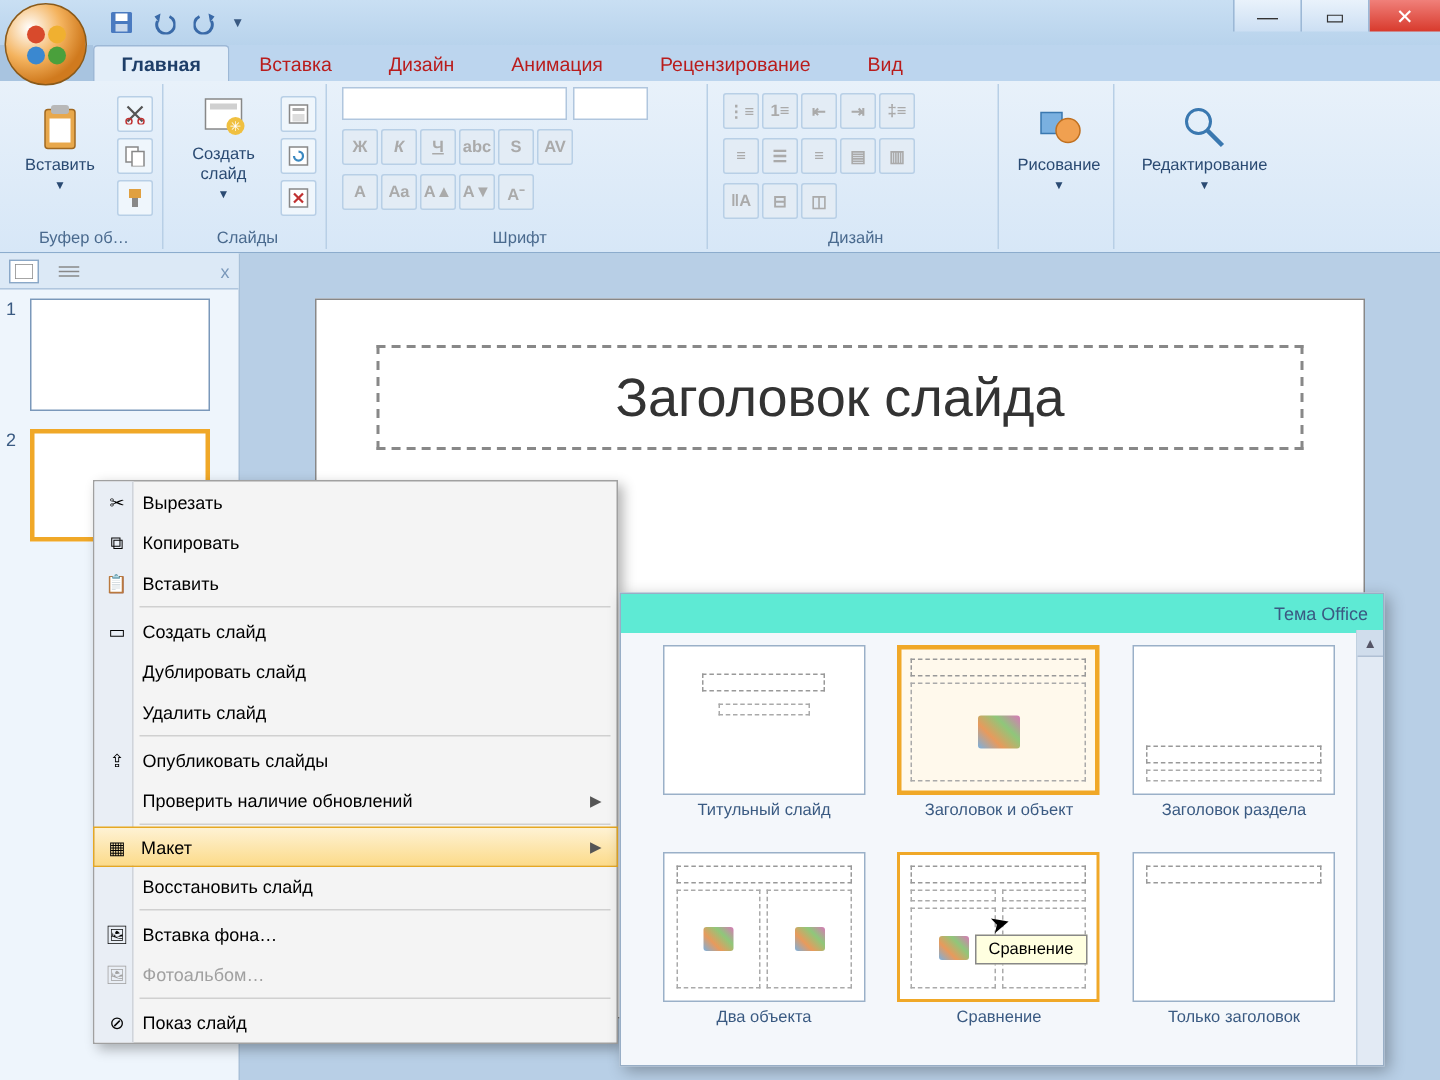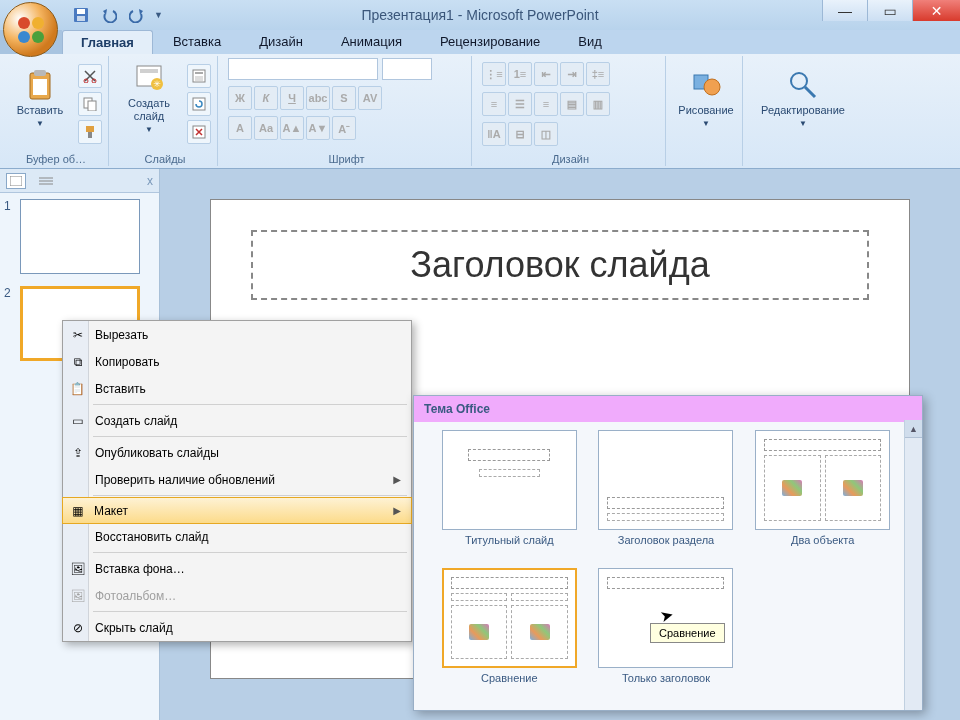--- a/index.html
+++ b/index.html
@@ -10,22 +10,22 @@
   .office-btn { width:55px; height:55px; position:absolute; left:3px; top:2px; border-radius:50%; background:radial-gradient(circle at 30% 30%, #fff,#f4b35e 40%,#d07a1e 70%); border:1px solid #8a5a1a; z-index:10; display:flex; align-items:center; justify-content:center; }
   .office-btn svg { width:32px; height:32px; }
   .qat { margin-left:70px; display:flex; gap:6px; align-items:center; }
   .qat-btn { width:22px; height:22px; display:flex; align-items:center; justify-content:center; border-radius:3px; }
   .title-text { position:absolute; left:50%; transform:translateX(-50%); font-size:14px; color:#3a567a; }
   .win-controls { position:absolute; right:0; top:0; display:flex; }
   .win-btn { width:45px; height:21px; display:flex; align-items:center; justify-content:center; font-size:14px; color:#333; background:linear-gradient(#e9f2fb,#ccdff3); border-left:1px solid #9cb8d6; }
   .win-btn.close { background:linear-gradient(#f0807a,#d83a2c); color:#fff; width:48px; }
 
   
-  .tabs { margin-left:62px; height:24px; display:flex; align-items:flex-start; gap:2px; background:#bcd5ee; }
-  .tab { padding:4px 18px; font-size:13px; color:#0f172a; cursor:pointer; }
+  .tabs { margin-left:62px; height:24px; display:flex; align-items:flex-end; gap:2px; background:#bcd5ee; }
+  .tab { padding:4px 18px; font-size:13px; color:#b91c1c; cursor:pointer; }
   .tab.active { background:#e3eef9; border-radius:3px 3px 0 0; border:1px solid #9db8d6; border-bottom:none; font-weight:bold; color:#1e3e68; }
 
   
   .ribbon { height:115px; background:linear-gradient(#e8f1fa,#d7e7f7); border-bottom:1px solid #8caccd; display:flex; padding:2px 4px; gap:4px; }
   .group { border-right:1px solid #b8cfe6; padding:2px 6px 14px; position:relative; display:flex; flex-direction:column; }
   .group-label { position:absolute; bottom:1px; left:0; right:0; text-align:center; font-size:11px; color:#4a6a8e; }
   .big-btn { display:flex; flex-direction:column; align-items:center; justify-content:center; width:60px; height:80px; border:1px solid transparent; border-radius:3px; font-size:11px; color:#2a4a72; gap:3px; }
   .big-btn .ico-lg { width:32px; height:32px; }
   .small-row { display:flex; gap:2px; }
   .small-btn { width:24px; height:24px; border:1px solid #b8cfe6; background:#eff6fc; border-radius:2px; display:flex; align-items:center; justify-content:center; font-size:11px; font-weight:bold; color:#555; }
@@ -54,21 +54,21 @@
   .cm-item { height:27px; display:flex; align-items:center; padding:0 10px 0 32px; font-size:12px; position:relative; cursor:pointer; }
   .cm-item.highlighted { background:linear-gradient(#fef2d4,#fcdb8a); border:1px solid #e6a822; margin:-1px; padding-left:31px; }
   .cm-item.disabled { color:#a0a0a0; }
   .cm-icon { position:absolute; left:6px; width:18px; height:18px; display:flex; align-items:center; justify-content:center; }
   .cm-sep { height:1px; background:#d0d0d0; margin:2px 4px 2px 30px; }
   .cm-arrow { margin-left:auto; color:#555; font-size:10px; }
   .cm-stripe { position:absolute; left:0; top:0; bottom:0; width:26px; background:#e9eef5; border-right:1px solid #d0d4da; }
 
   
   .layout-gallery { position:absolute; left:413px; top:395px; width:510px; background:#f4f7fb; border:1px solid #98aec6; box-shadow:3px 3px 10px rgba(0,0,0,.3); z-index:60; padding-bottom:4px; }
-  .gal-header { font-size:12px; font-weight:bold; color:#3a5a82; padding:6px 10px; background:#f0abfc; }
+  .gal-header { font-size:12px; font-weight:normal; color:#3a5a82; padding:6px 10px; background:#5eead4;text-align:right; }
   .gal-grid { display:grid; grid-template-columns:repeat(3,1fr); gap:8px 14px; padding:8px 24px; }
   .gal-item { display:flex; flex-direction:column; align-items:center; gap:4px; }
   .gal-thumb { width:135px; height:100px; background:#fff; border:1px solid #9ab0c8; padding:8px; display:flex; flex-direction:column; gap:4px; }
   .gal-item.selected .gal-thumb { border:3px solid #f0a828; background:#fff9ec; padding:6px; }
   .gal-item.hover .gal-thumb { border:2px solid #f0a828; padding:7px; }
   .gal-label { font-size:11px; color:#3a5a82; text-align:center; min-height:26px; }
   .ph-title { height:12px; border:1px dashed #999; }
   .ph-title.ctr { width:70%; margin:10px auto 4px; }
   .ph-sub.ctr { width:52%; margin:0 auto; height:8px; border:1px dashed #aaa; }
   .ph-body { flex:1; border:1px dashed #aaa; display:flex; align-items:center; justify-content:center; }
@@ -108,21 +108,20 @@
         </svg>
       </div>
     <div class="qat-btn">
         <svg width="16" height="16">
           <path d="M4 4 A6 6 0 1 0 12 7" fill="none" stroke="#3a6aa8" stroke-width="2"></path>
           <path d="M14 4 L10 2 L11 8 Z" fill="#3a6aa8"></path>
         </svg>
       </div>
     <span style="font-size:9px;color:#3a5a82;">▼</span>
   </div>
-  <div class="title-text">Презентация1 - Microsoft PowerPoint</div>
   <div class="win-controls">
     <div class="win-btn">―</div>
     <div class="win-btn">▭</div>
     <div class="win-btn close">✕</div>
   </div>
 </div>
 
 <div class="tabs">
   <div class="tab active">Главная</div>
   <div class="tab">Вставка</div>
@@ -330,20 +329,26 @@
     </div>
   <div class="cm-item">
       <span class="cm-icon">📋</span>
       <span>Вставить</span>
     </div>
   <div class="cm-sep"></div>
   <div class="cm-item">
       <span class="cm-icon">▭</span>
       <span>Создать слайд</span>
     </div>
+  <div class="cm-item">
+      <span>Дублировать слайд</span>
+    </div>
+  <div class="cm-item">
+      <span>Удалить слайд</span>
+    </div>
   <div class="cm-sep"></div>
   <div class="cm-item">
       <span class="cm-icon">⇪</span>
       <span>Опубликовать слайды</span>
     </div>
   <div class="cm-item">
       <span>Проверить наличие обновлений</span>
       <span class="cm-arrow">▶</span>
     </div>
   <div class="cm-sep"></div>
@@ -360,36 +365,45 @@
       <span class="cm-icon">🖼</span>
       <span>Вставка фона…</span>
     </div>
   <div class="cm-item disabled">
       <span class="cm-icon">🖼</span>
       <span>Фотоальбом…</span>
     </div>
   <div class="cm-sep"></div>
   <div class="cm-item">
       <span class="cm-icon">⊘</span>
-      <span>Скрыть слайд</span>
+      <span>Показ слайд</span>
     </div>
 </div>
 
 <div class="layout-gallery">
   <div class="gal-header">Тема Office</div>
   <div class="gal-scroll">
     <div class="gal-scroll-btn">▲</div>
   </div>
   <div class="gal-grid" style="padding-right:28px;">
     <div class="gal-item">
       <div class="gal-thumb">
           <div class="ph-title ctr"></div>
           <div class="ph-sub ctr"></div>
         </div>
       <div class="gal-label">Титульный слайд</div>
+    </div>
+    <div class="gal-item selected">
+      <div class="gal-thumb">
+          <div class="ph-title"></div>
+          <div class="ph-body">
+            <div class="content-ico"></div>
+          </div>
+        </div>
+      <div class="gal-label">Заголовок и объект</div>
     </div>
     <div class="gal-item">
       <div class="gal-thumb">
           <div style="flex:1;"></div>
           <div class="ph-title"></div>
           <div class="ph-sub" style="height:8px;border:1px dashed #aaa;"></div>
         </div>
       <div class="gal-label">Заголовок раздела</div>
     </div>
     <div class="gal-item">

